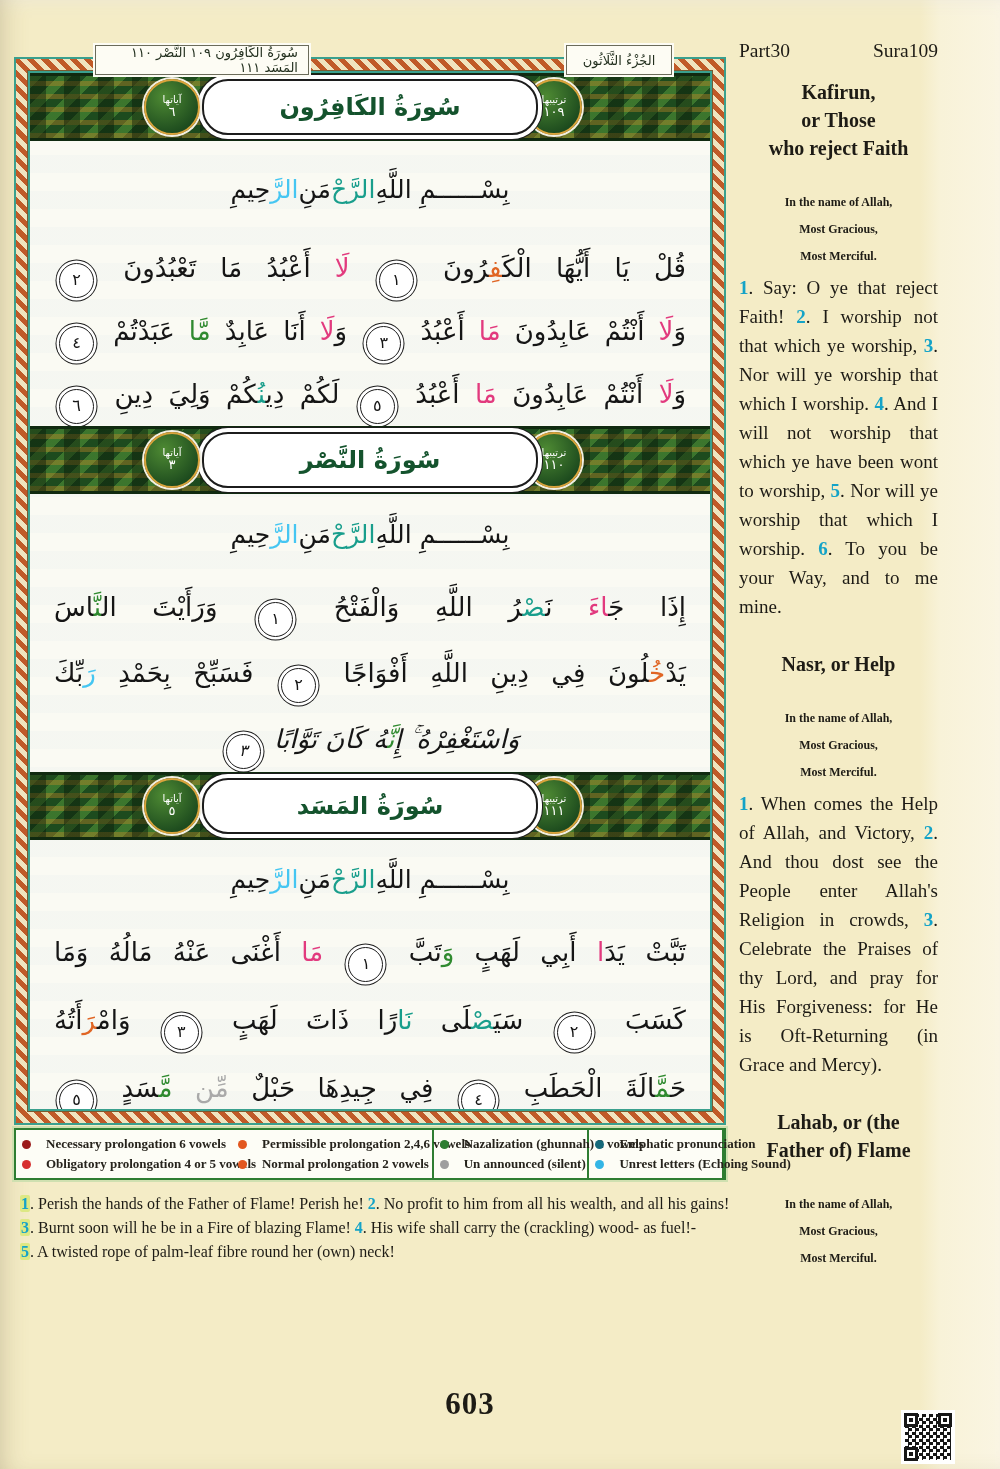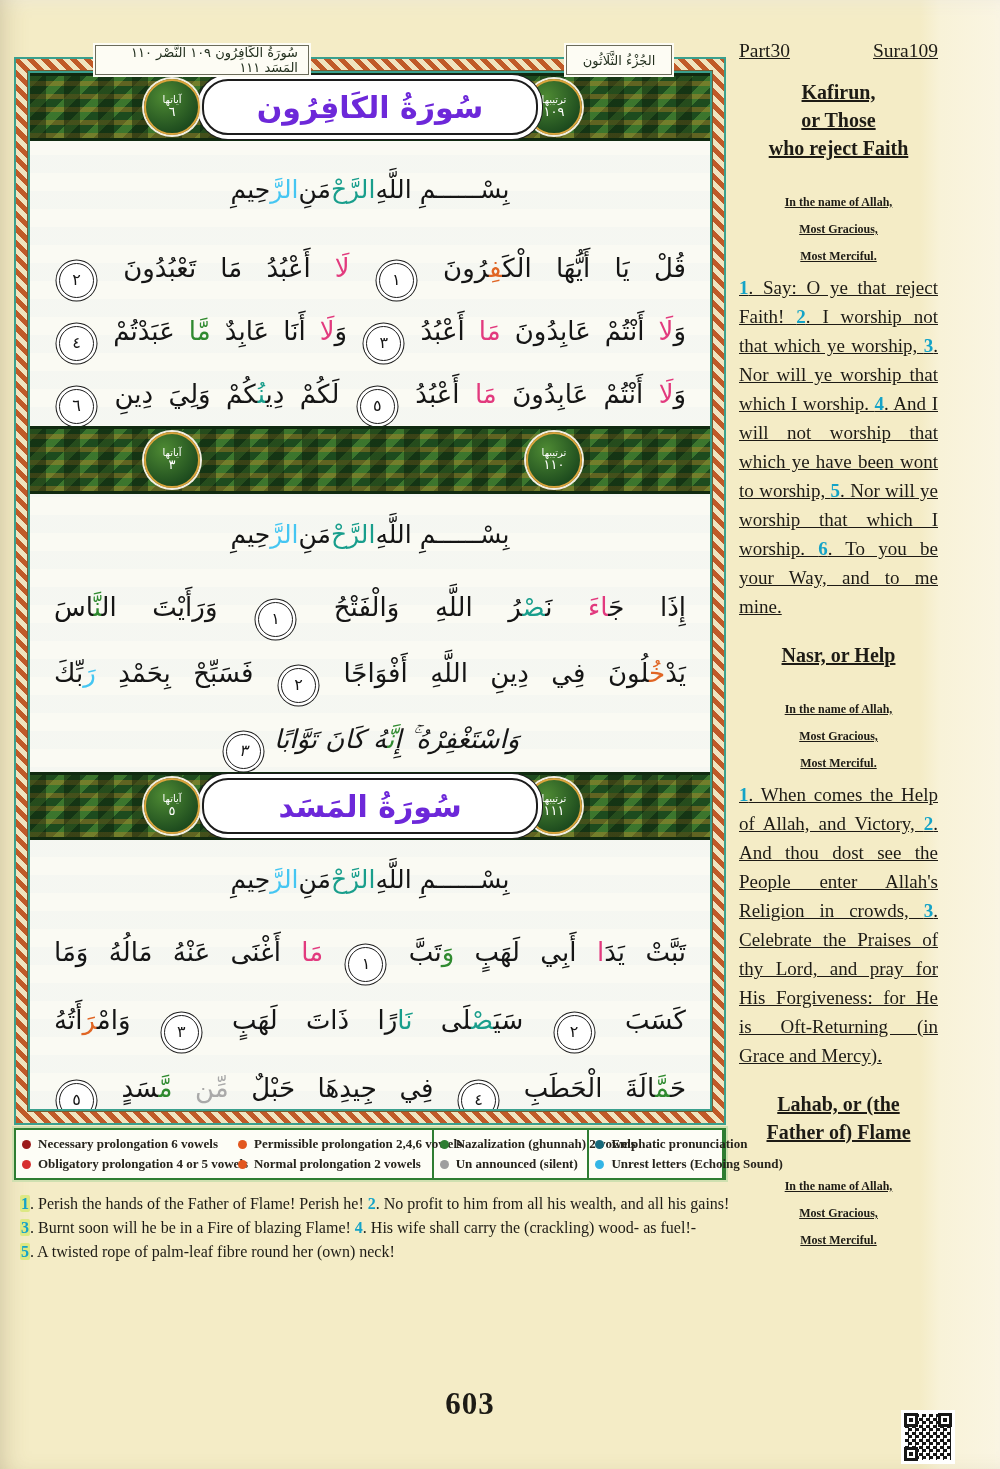--- a/index.html
+++ b/index.html
@@ -29,21 +29,21 @@
        background-color:#1d4b1e;
        background-image:
          repeating-linear-gradient(90deg,rgba(10,25,8,.45) 0 16px,rgba(0,0,0,0) 16px 34px),
          repeating-linear-gradient(0deg,rgba(205,140,40,.38) 0 5px,rgba(0,0,0,0) 5px 13px),
          repeating-linear-gradient(135deg,rgba(90,160,60,.5) 0 9px,rgba(0,0,0,0) 9px 20px);
        border-top:3px solid #102a10;border-bottom:3px solid #102a10;}
   .cartouche{position:absolute;left:50%;top:50%;transform:translate(-50%,-50%);
        width:332px;height:52px;background:#fff;border:2px solid #1c1c1c;border-radius:26px;
        box-shadow:0 0 0 4px #fff,0 0 0 5px #1c1c1c;
        display:flex;align-items:center;justify-content:center;
-       font-family:"DejaVu Sans",sans-serif;font-size:30px;font-weight:bold;color:#6d28d9;}
+       font-family:"DejaVu Sans",sans-serif;font-size:24px;font-weight:bold;color:#14532d;}
   .medallion{position:absolute;top:50%;transform:translateY(-50%);width:52px;height:52px;border-radius:50%;
        background:radial-gradient(circle at 35% 30%,#4e8a33,#1d4b1e 75%);
        border:2px solid #d9a33c;box-shadow:0 0 0 2px #f2efe2;
        color:#fff;display:flex;flex-direction:column;align-items:center;justify-content:center;
        font-family:"DejaVu Sans",sans-serif;line-height:1.05;}
   .med-left{left:114px;text-align:right;}
   .med-right{right:128px;}
   .med-label{font-size:10px;}
   .med-value{font-size:13px;}
 
@@ -66,34 +66,34 @@
 
   
   .legend{position:absolute;left:14px;top:1128px;width:712px;height:52px;box-sizing:border-box;
        background:#fdfdf6;border:2px solid #2e7d32;box-shadow:0 0 0 2px #cfe0b0;display:flex;z-index:4;}
   .legend-col{display:flex;flex-direction:column;justify-content:space-evenly;padding:2px 6px;box-sizing:border-box;}
   .legend-col + .legend-col{border-right:2px solid #2e7d32;}
   .legend-col:nth-child(1){width:30.5%;}
   .legend-col:nth-child(2){width:28.5%;}
   .legend-col:nth-child(3){width:22%;}
   .legend-col:nth-child(4){width:19%;}
-  .legend-item{display:flex;align-items:center;gap:7px;font-size:13px;font-weight:bold;color:#26231c;white-space:nowrap;}
+  .legend-item{display:flex;align-items:center;gap:15px;font-size:13px;font-weight:bold;color:#26231c;white-space:nowrap;}
   .legend-bullet{width:9px;height:9px;border-radius:50%;flex:0 0 9px;}
   .legend{direction:ltr;}
 
   
   .bottom-translation{position:absolute;left:14px;top:1192px;width:974px;font-size:16px;color:#1d1b15;line-height:1.5;margin-left:6px;}
   .bt-line{white-space:nowrap;}
   .v-num{color:var(--num-color,#14a3c7);font-weight:bold;}
   .hl{background:var(--hl-color,#dde884);border-radius:2px;padding:0 1px;}
 
   
-  .sidebar{position:absolute;left:739px;top:40px;width:199px;color:#1d1b15;text-decoration:underline;}
+  .sidebar{position:absolute;left:739px;top:40px;width:199px;color:#1d1b15;}
   .sb-header{display:flex;justify-content:space-between;font-size:19.5px;}
-  .sb-title{font-weight:bold;text-align:center;font-size:20px;line-height:28px;white-space:pre-line;margin-top:20px;}
+  .sb-title{font-weight:bold;text-align:center;font-size:20px;line-height:28px;white-space:pre-line;margin-top:29px;}
   #sb-blocks > .sb-title:first-child{margin-top:16px;}
   .sb-bism{font-weight:bold;text-align:center;font-size:12px;line-height:27px;white-space:pre-line;margin-top:27px;}
   .sb-verses{font-size:19px;line-height:29px;text-align:justify;margin-top:3px;}
 
   
   .page-number{position:absolute;left:0;top:1386px;width:940px;text-align:center;
        font-size:31px;font-weight:bold;color:#1d1b15;letter-spacing:1px;}
   .qr{position:absolute;left:901px;top:1410px;width:54px;height:54px;background:#fff;box-sizing:border-box;padding:4px;}
   .qr-inner{width:100%;height:100%;position:relative;
        background:repeating-conic-gradient(#171717 0% 25%,#fff 0% 50%) 0 0/7px 7px;}
@@ -136,20 +136,21 @@
             <div class="verse-line"><span>وَ</span><span style="color: rgb(226, 58, 126);">لَا</span><span> أَنْتُمْ عَابِدُونَ </span><span style="color: rgb(226, 58, 126);">مَا</span><span> أَعْبُدُ </span><span class="ayah-marker">٥</span><span> لَكُمْ دِي</span><span style="color: rgb(25, 158, 140);">نُ</span><span>كُمْ وَلِيَ دِينِ </span><span class="ayah-marker">٦</span></div>
           </div>
   </section>
 
   <section class="surah">
     <div class="banner">
       <span class="medallion med-right">
         <span class="med-label">ترتيبها</span>
         <span class="med-value">١١٠</span>
       </span>
+      <div class="cartouche">سُورَةُ النَّصْر</div>
       <span class="medallion med-left">
         <span class="med-label">آياتها</span>
         <span class="med-value">٣</span>
       </span>
     </div>
     <div class="bismillah">
             <span>بِسْــــــمِ اللَّهِ </span>
             <span style="color: rgb(25, 158, 140);">الرَّحْ</span>
             <span>مَنِ </span>
             <span style="color: rgb(69, 198, 242);">الرَّ</span>

